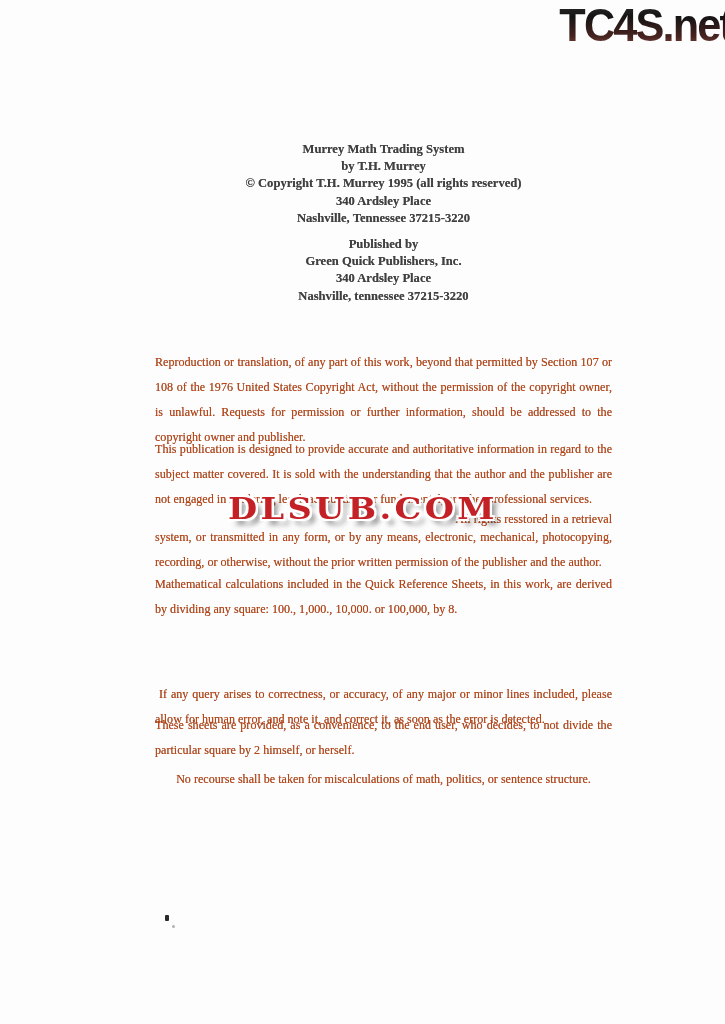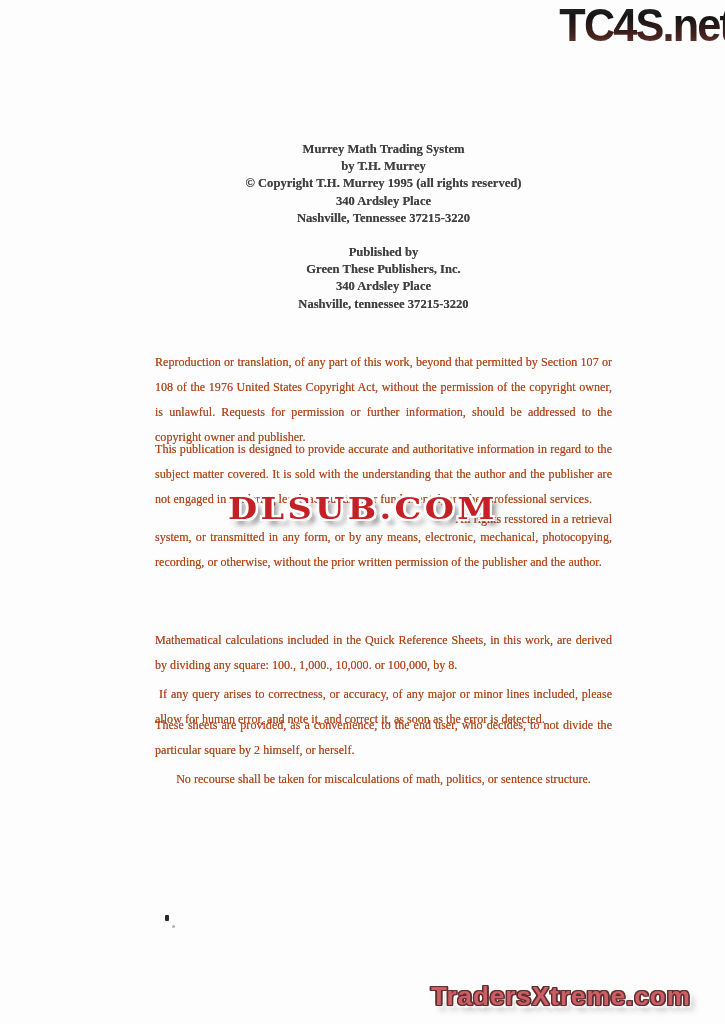--- a/index.html
+++ b/index.html
@@ -29,34 +29,34 @@
 
   
   .center-block {
     position: absolute; left: 155px; width: 457px;
     text-align: center;
     font-weight: bold; font-size: 12.6px; line-height: 17.2px;
     color: #404040;
     text-shadow: 0 0 0.5px rgba(20,20,20,0.55);
   }
   .title-block { top: 141px; }
-  .publisher-block { top: 244px; }
+  .publisher-block { top: 236px; }
 
   
   .para {
     position: absolute; left: 155px; width: 457px;
     font-size: 12.1px; line-height: 25px;
     text-align: justify;
     color: #c2410c;
     text-shadow: 0 0 0.4px rgba(30,30,30,0.5);
   }
   .p-reproduction { top: 338px; }
   .p-publication  { top: 425px; }
   .p-rights       { top: 507px; }
-  .p-math         { top: 616px; }
+  .p-math         { top: 560px; }
   .p-query        { top: 670px; text-indent: 4px; }
   .p-sheets       { top: 701px; }
   .p-recourse     { top: 755px; text-align: center; }
   .p-guarantee    { top: 790px; }
 
   .rights-line1 {
     display: flex; justify-content: flex-end;
     height: 18.2px; overflow: visible;
   }
   .rights-rest { text-align: justify; }
@@ -110,21 +110,21 @@
   <div class="center-block title-block">
     <div>Murrey Math Trading System</div>
     <div>by T.H. Murrey</div>
     <div>© Copyright T.H. Murrey 1995 (all rights reserved)</div>
     <div>340 Ardsley Place</div>
     <div>Nashville, Tennessee 37215-3220</div>
   </div>
 
   <div class="center-block publisher-block">
     <div>Published by</div>
-    <div>Green These Publishers, Inc.</div>
+    <div>Green Quick Publishers, Inc.</div>
     <div>340 Ardsley Place</div>
     <div>Nashville, tennessee 37215-3220</div>
   </div>
 
   <p class="para p-reproduction">Reproduction or translation, of any part of this work, beyond that permitted by Section 107 or 108 of the 1976 United States Copyright Act, without the permission of the copyright owner, is unlawful.  Requests for permission or further information, should be addressed to the copyright owner and publisher.</p>
 
   <p class="para p-publication">This publication is designed to provide accurate and authoritative information in regard to the subject matter covered.  It is sold with the understanding that the author and the publisher are not engaged in rendering legal, accounting, or fundamental, or other professional services.</p>
 
   <div class="para p-rights">
     <div class="rights-line1">
@@ -141,15 +141,14 @@
   <p class="para p-query">If any query arises to correctness, or accuracy, of any major or minor lines included, please allow for human error, and note it, and correct it, as soon as the error is detected.</p>
 
   <p class="para p-sheets">These sheets are provided, as a convenience, to the end user, who decides, to not divide the particular square by 2 himself, or herself.</p>
 
   <p class="para p-recourse">No recourse shall be taken for miscalculations of math, politics, or sentence structure.</p>
 
 
   <div class="speck speck-1"></div>
   <div class="speck speck-2"></div>
 
-  <div class="wm-tx">TradersXtreme.com</div>
 
 </div>
 
 </body></html>

